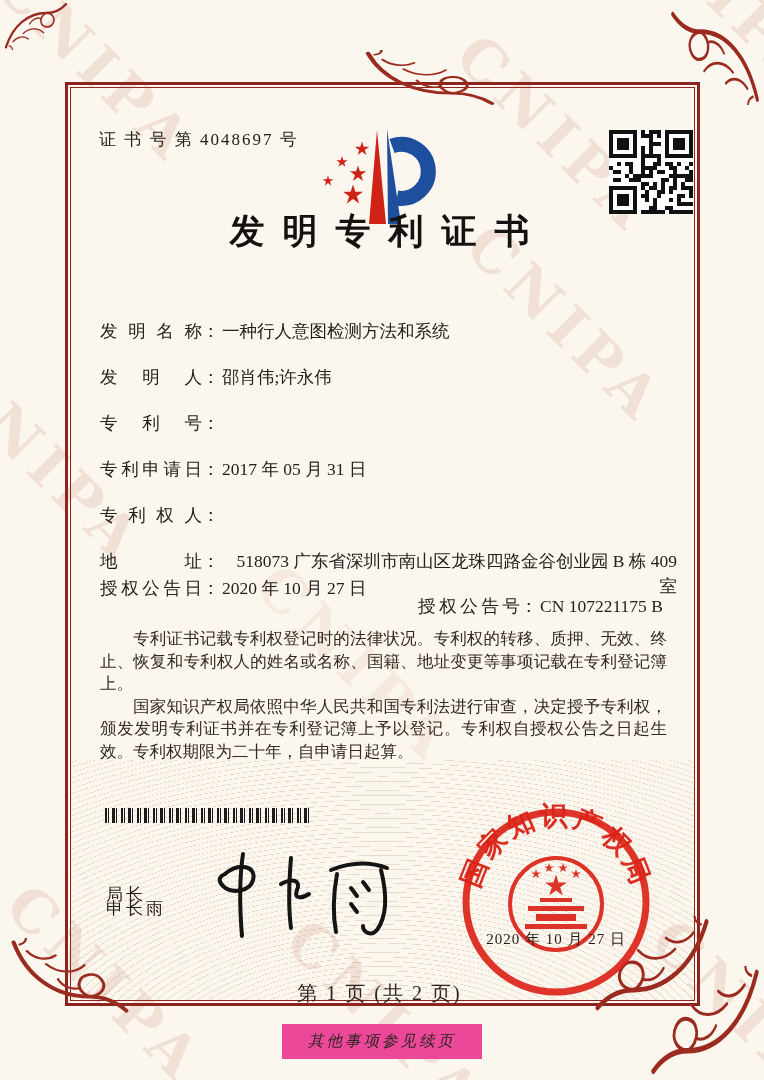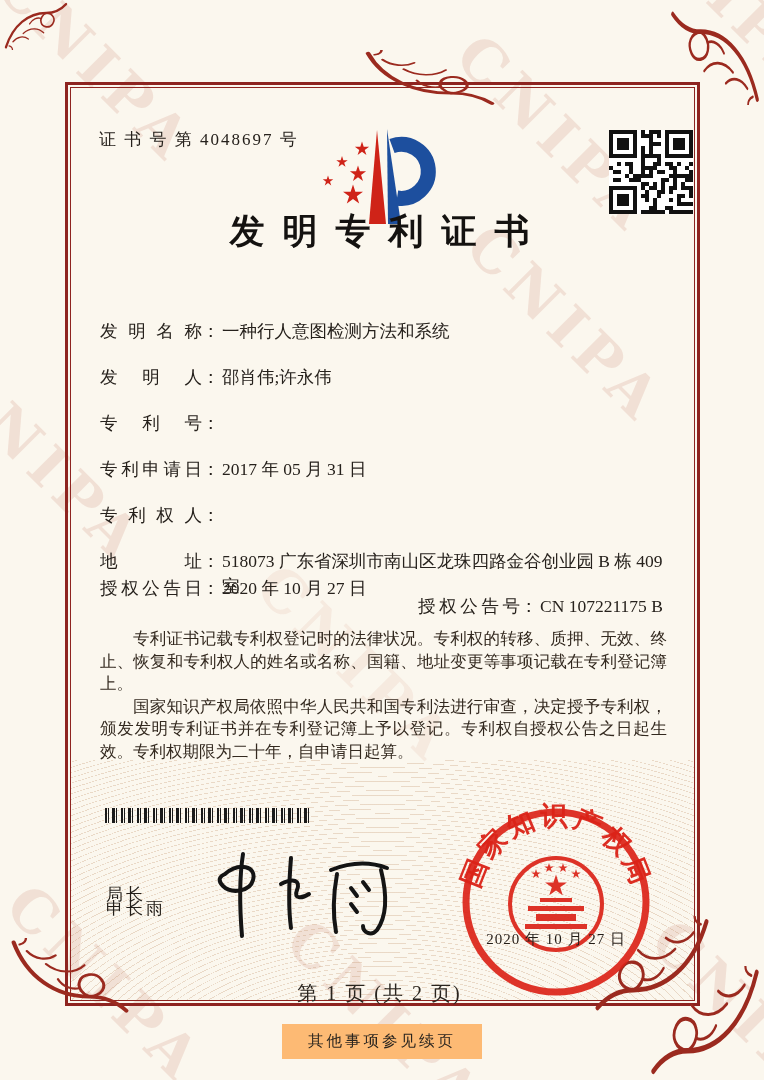--- a/index.html
+++ b/index.html
@@ -28,21 +28,21 @@
   .certno{position:absolute;left:99px;top:128px;font-size:17px;letter-spacing:2px;color:#26211c;}
   .logo{position:absolute;left:300px;top:124px;width:160px;height:108px;}
   .qr{position:absolute;left:609px;top:130px;width:84px;height:84px;}
   .title{
     position:absolute;left:65px;top:208px;width:629px;text-align:center;
     font-size:35px;font-weight:600;letter-spacing:18px;text-indent:18px;color:#141210;
   }
   .row{position:absolute;left:100px;display:flex;font-size:17.5px;line-height:1.42;color:#26211c;}
   .row .lbl{width:102px;text-align:justify;text-align-last:justify;flex:none;}
   .row .colon{flex:none;width:20px;}
-  .row .val{max-width:455px;}
+  .row .val{max-width:455px;text-align:right;}
   .r1{top:319px}.r2{top:365px}.r3{top:411px}.r4{top:457px}
   .r5{top:503px}.r6{top:549px}.r7{top:576px}
   .r8{top:594px;left:418px;}
   .paras{position:absolute;left:100px;top:628px;width:567px;}
   .paras p{margin:0;text-indent:2em;font-size:16.5px;line-height:22.5px;text-align:justify;color:#33291f;}
   .barcode{
     position:absolute;left:105px;top:808px;width:206px;height:15px;
     background:repeating-linear-gradient(90deg,
       #1a1a1a 0 2px,transparent 2px 3px,#1a1a1a 3px 4px,transparent 4px 7px,
       #1a1a1a 7px 10px,transparent 10px 11px,#1a1a1a 11px 12px,transparent 12px 16px);
@@ -50,21 +50,21 @@
   .signer-role{position:absolute;left:106px;top:866px;font-size:17px;letter-spacing:3px;color:#221d18;margin-top:17px;}
   .signer-name{position:absolute;left:106px;top:897px;font-size:17px;letter-spacing:3px;color:#221d18;}
   .signature{position:absolute;left:205px;top:840px;width:200px;height:105px;}
   .seal{position:absolute;left:456px;top:802px;width:200px;height:200px;}
   .seal-date{
     position:absolute;left:456px;top:930px;width:200px;text-align:center;
     font-size:15px;color:#241d18;letter-spacing:1px;
   }
   .pageinfo{position:absolute;left:65px;top:980px;width:629px;text-align:center;font-size:20px;letter-spacing:2px;color:#2a251f;}
   .note-wrap{position:absolute;left:0;top:1024px;width:764px;text-align:center;}
-  .note-wrap span{display:inline-block;background:#fdba74;padding:7px 26px;font-size:15.5px;letter-spacing:3px;color:#2a251f;}
+  .note-wrap span{display:inline-block;background:#ec4899;padding:7px 26px;font-size:15.5px;letter-spacing:3px;color:#2a251f;font-style:italic;}
   .orn{position:absolute;pointer-events:none;}
   .orn-tl{left:4px;top:2px;width:64px;height:48px;}
   .orn-tr{left:670px;top:10px;width:90px;height:95px;transform:scaleX(-1);}
   .orn-top{left:364px;top:50px;width:132px;height:56px;transform:scaleY(-1);}
   .orn-bl{left:10px;top:938px;width:120px;height:76px;transform:scaleY(-1);}
   .orn-br{left:594px;top:916px;width:116px;height:96px;transform:scale(-1,-1);}
   .orn-br2{left:650px;top:966px;width:110px;height:110px;transform:scale(-1,-1);}
 </style>
 </head>
 <body>

